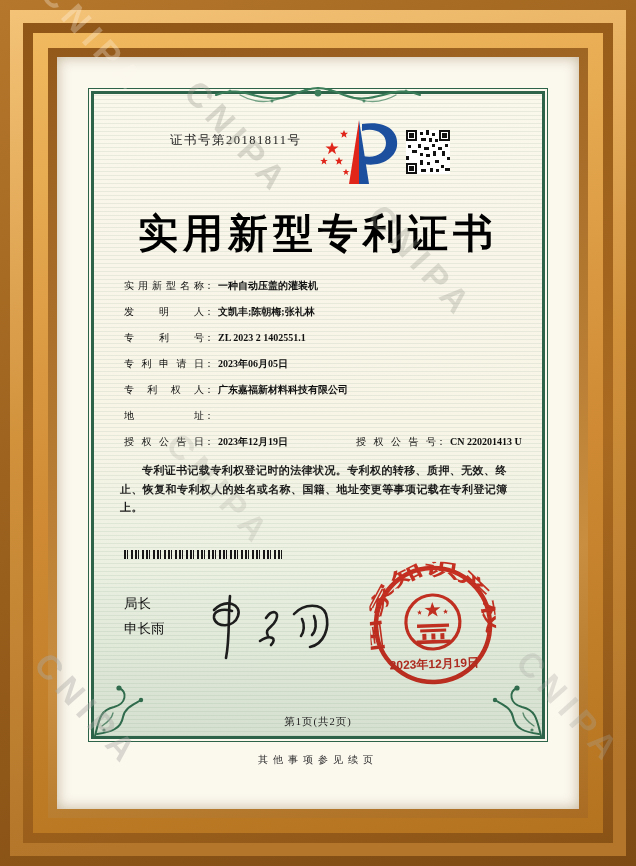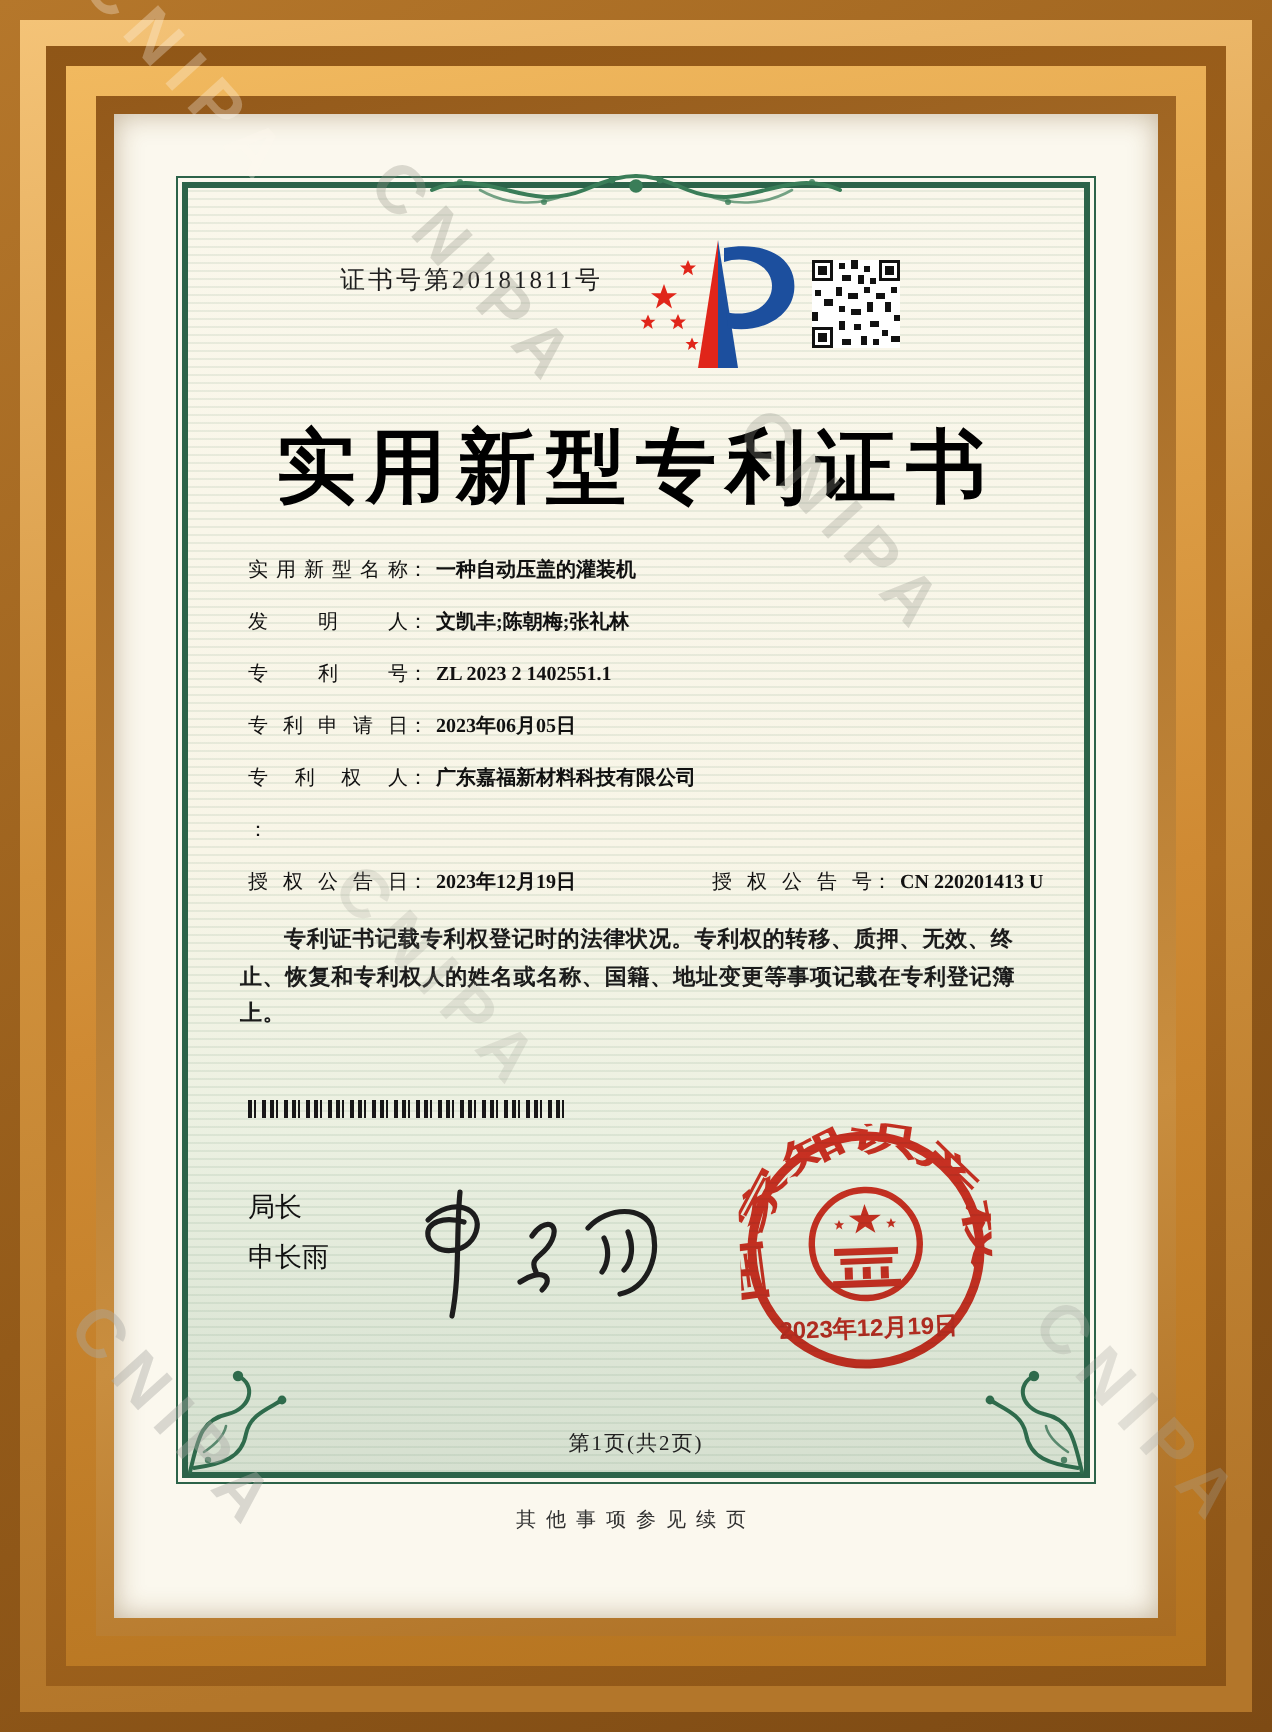--- a/index.html
+++ b/index.html
@@ -220,20 +220,21 @@
             <span class="f-label">专利申请日</span>
             <span class="f-sep">：</span>
             <span class="f-val">2023年06月05日</span>
           </div>
           <div class="frow">
             <span class="f-label">专利权人</span>
             <span class="f-sep">：</span>
             <span class="f-val">广东嘉福新材料科技有限公司</span>
           </div>
           <div class="frow">
+            <span class="f-label">地址</span>
             <span class="f-sep">：</span>
           </div>
           <div class="frow dual">
             <span class="grp">
               <span class="f-label">授权公告日</span>
               <span class="f-sep">：</span>
               <span class="f-val">2023年12月19日</span>
             </span>
             <span class="grp">
               <span class="f-label">授权公告号</span>

